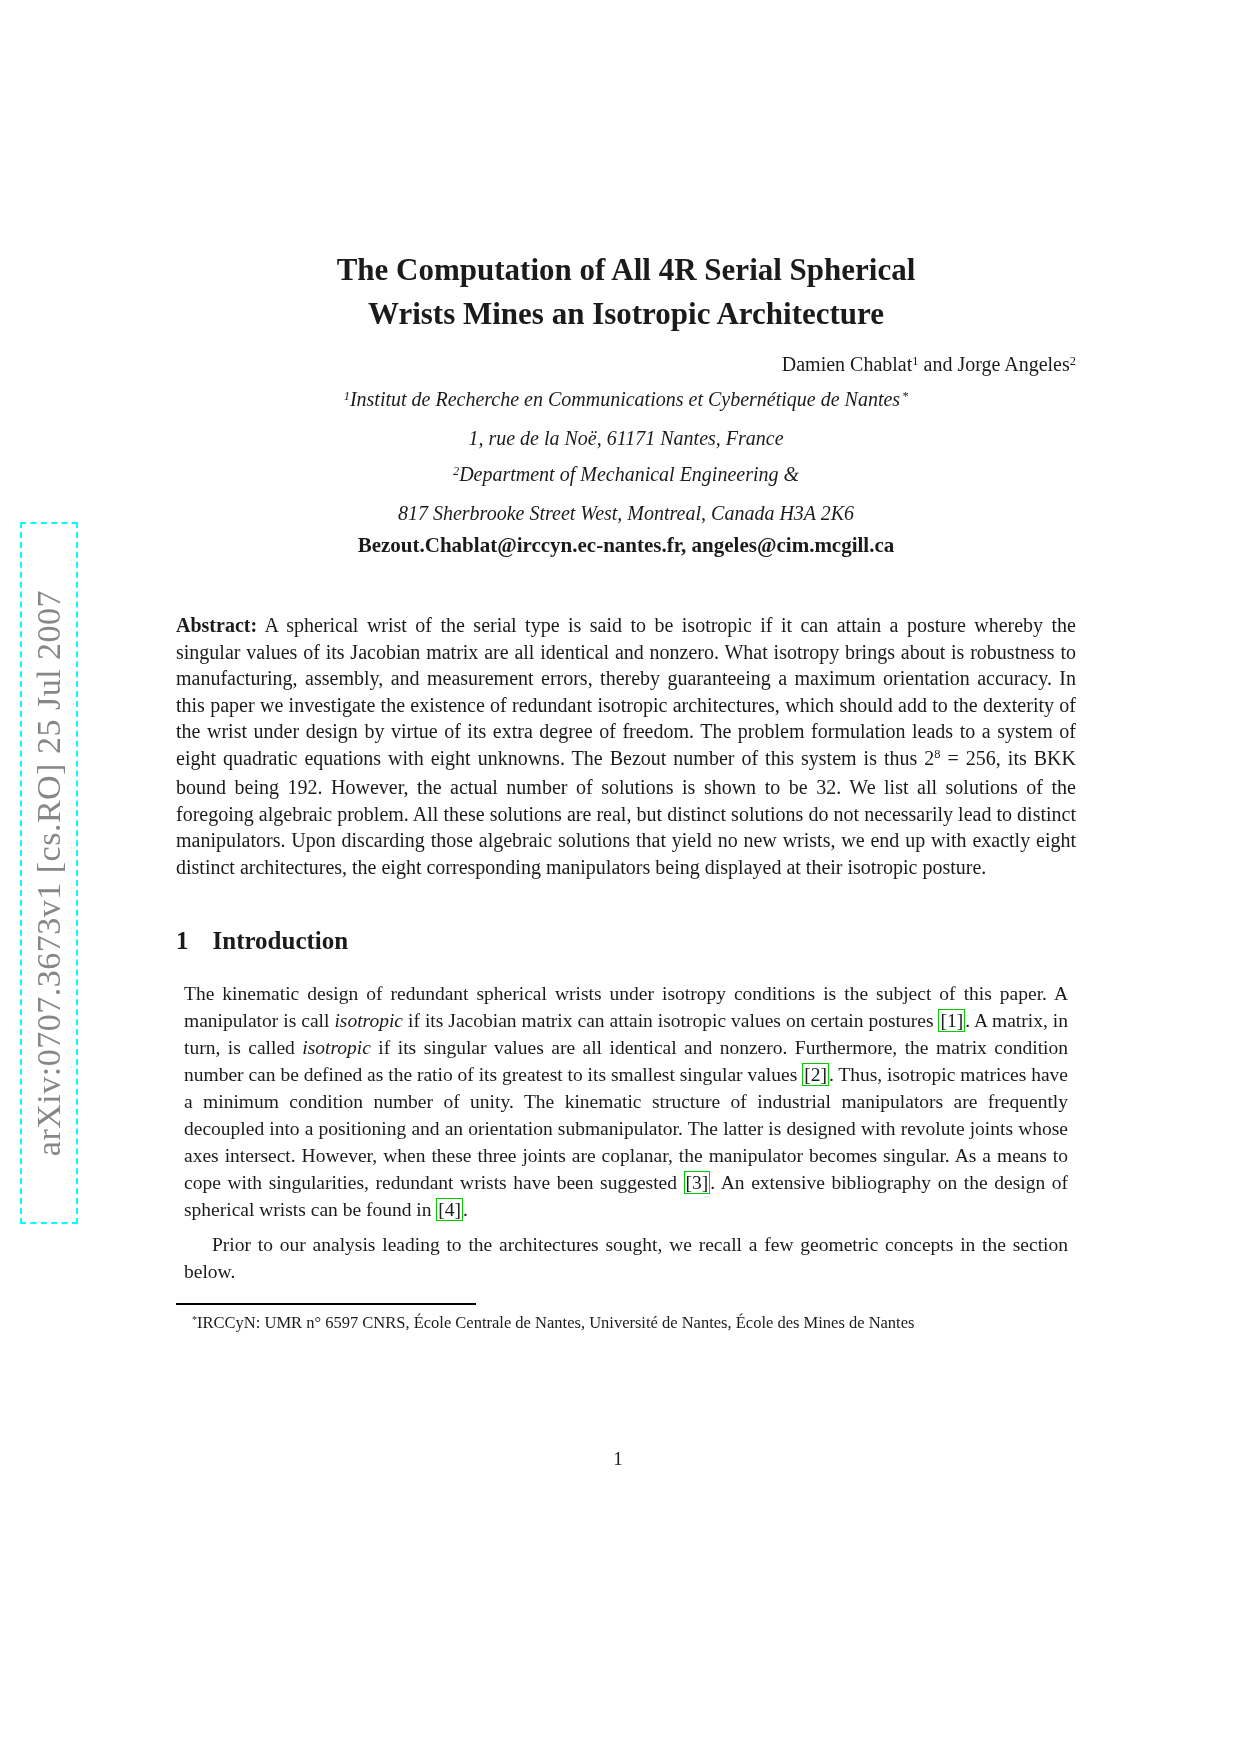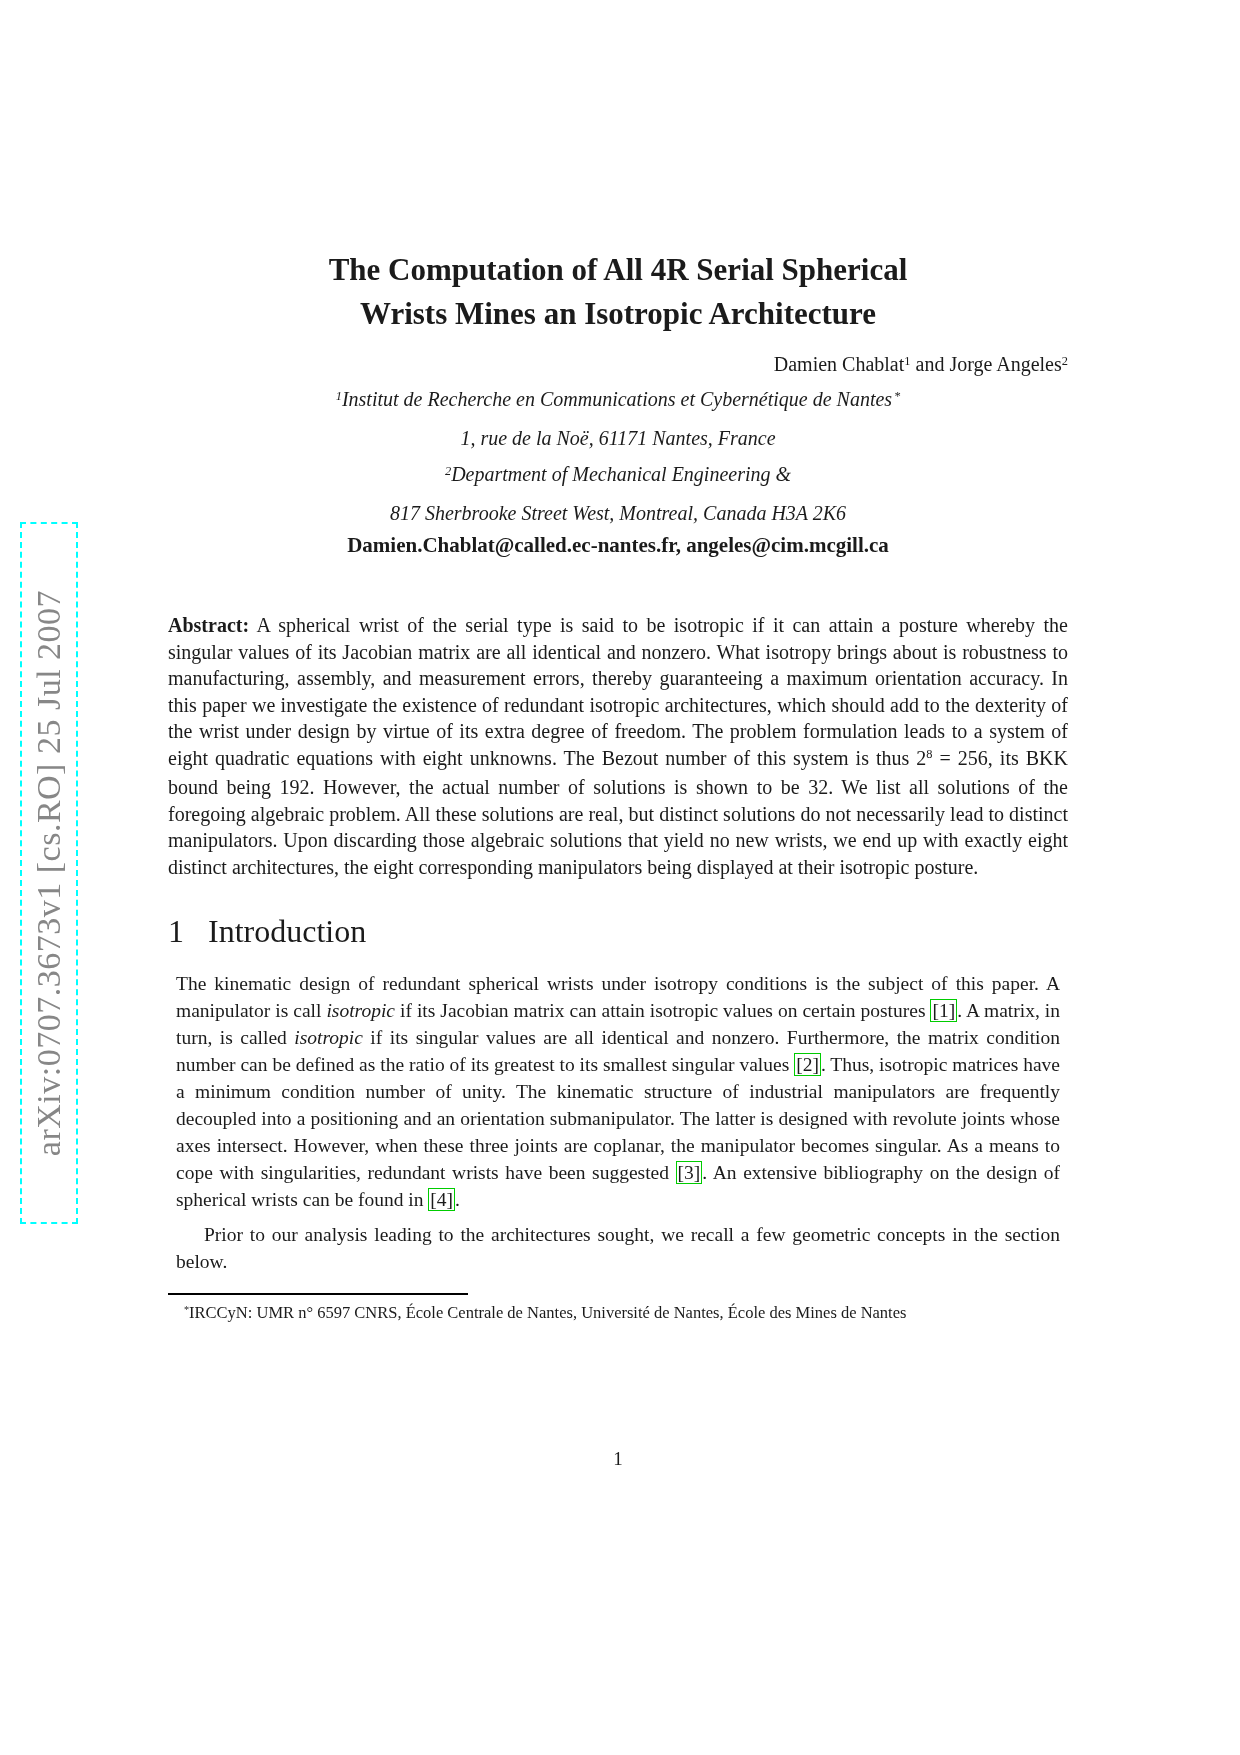--- a/index.html
+++ b/index.html
@@ -30,21 +30,21 @@
     transform: translate(-50%, -50%) rotate(-90deg);
     white-space: nowrap;
     font-size: 34px;
     color: var(--banner-gray, #878787);
     letter-spacing: 0.5px;
   }
 
   
   .content {
     position: absolute;
-    left: 168px;
+    left: 176px;
     top: 0;
     width: 900px;
   }
 
   .title {
     margin: 248px 0 0 0;
     text-align: center;
     font-size: 31px;
     font-weight: 700;
     line-height: 44px;
@@ -79,23 +79,23 @@
 
   .abstract {
     margin-top: 52px;
     font-size: 20px;
     line-height: 26.5px;
     text-align: justify;
   }
   .abstract .label { font-weight: 700; }
 
   .section-heading {
-    margin-top: 36px;
-    font-size: 32px;
-    font-weight: 400;
+    margin-top: 46px;
+    font-size: 25px;
+    font-weight: 700;
     line-height: 30px;
   }
   .section-heading .sec-num { margin-right: 24px; }
 
   .bodytext p {
     margin: 8px;
     font-size: 19.5px;
     line-height: 27px;
     text-align: justify;
   }
@@ -151,21 +151,21 @@
 
     <div class="affil"><span class="sup">1</span><span>Institut de Recherche en Communications et Cybernétique de Nantes</span><span class="sup mark-sup">*</span></div>
 
     <div class="affil">1, rue de la Noë, 61171 Nantes, France</div>
 
     <div class="affil"><span class="sup">2</span><span>Department of Mechanical Engineering &amp;</span></div>
 
 
     <div class="affil">817 Sherbrooke Street West, Montreal, Canada H3A 2K6</div>
 
-    <div class="emails">Damien.Chablat@called.ec-nantes.fr, angeles@cim.mcgill.ca</div>
+    <div class="emails">Bezout.Chablat@irccyn.ec-nantes.fr, angeles@cim.mcgill.ca</div>
 
     <div class="abstract"><span class="label">Abstract:</span><span> A spherical wrist of the serial type is said to be isotropic if it can attain a posture whereby the singular values of its Jacobian matrix are all identical and nonzero. What isotropy brings about is robustness to manufacturing, assembly, and measurement errors, thereby guaranteeing a maximum orientation accuracy. In this paper we investigate the existence of redundant isotropic architectures, which should add to the dexterity of the wrist under design by virtue of its extra degree of freedom. The problem formulation leads to a system of eight quadratic equations with eight unknowns. The Bezout number of this system is thus 2</span><span class="sup">8</span><span> = 256, its BKK bound being 192. However, the actual number of solutions is shown to be 32. We list all solutions of the foregoing algebraic problem. All these solutions are real, but distinct solutions do not necessarily lead to distinct manipulators. Upon discarding those algebraic solutions that yield no new wrists, we end up with exactly eight distinct architectures, the eight corresponding manipulators being displayed at their isotropic posture.</span></div>
 
     <div class="section-heading"><span class="sec-num">1</span><span>Introduction</span></div>
 
     <div class="bodytext">
       <p class="first"><span>The kinematic design of redundant spherical wrists under isotropy conditions is the subject of this paper. A manipulator is call </span><span class="em">isotropic</span><span> if its Jacobian matrix can attain isotropic values on certain postures </span><span class="cite">[1]</span><span>. A matrix, in turn, is called </span><span class="em">isotropic</span><span> if its singular values are all identical and nonzero. Furthermore, the matrix condition number can be defined as the ratio of its greatest to its smallest singular values </span><span class="cite">[2]</span><span>. Thus, isotropic matrices have a minimum condition number of unity. The kinematic structure of industrial manipulators are frequently decoupled into a positioning and an orientation submanipulator. The latter is designed with revolute joints whose axes intersect. However, when these three joints are coplanar, the manipulator becomes singular. As a means to cope with singularities, redundant wrists have been suggested </span><span class="cite">[3]</span><span>. An extensive bibliography on the design of spherical wrists can be found in </span><span class="cite">[4]</span><span>.</span></p>
 
       <p class="indent">Prior to our analysis leading to the architectures sought, we recall a few geometric concepts in the section below.</p>
     </div>

